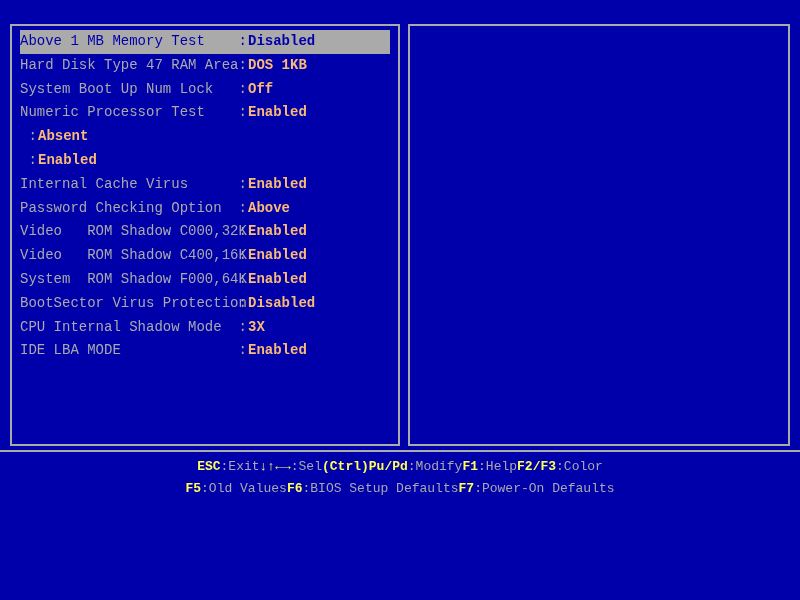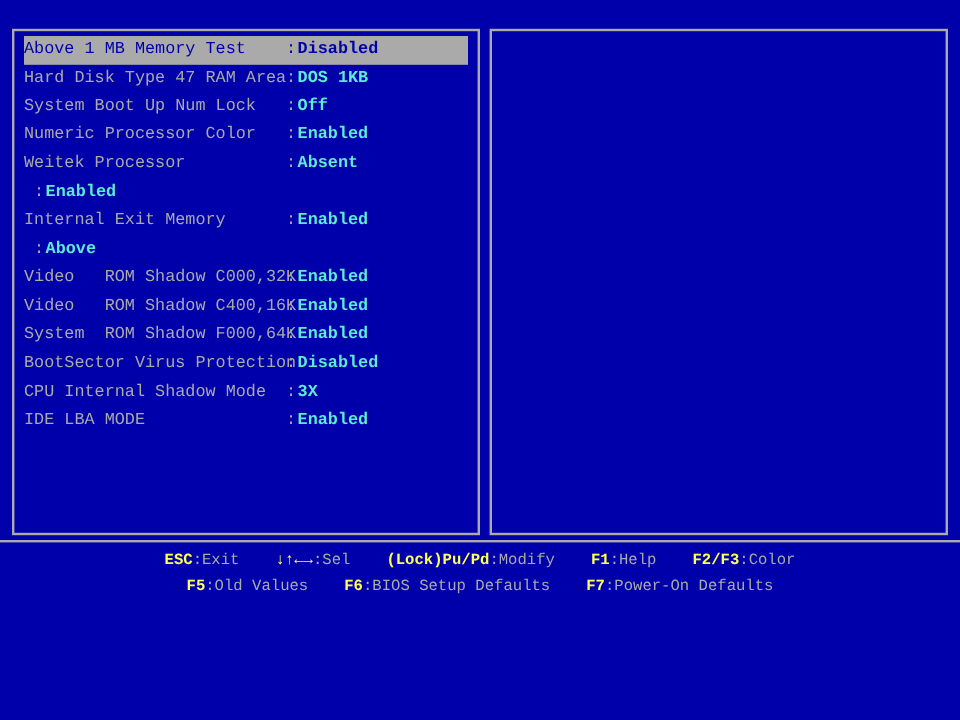--- a/index.html
+++ b/index.html
@@ -67,21 +67,21 @@
       flex-shrink: 0;
     }
 
     .bios-row .separator {
       color: #AAAAAA;
       width: 18px;
       text-align: center;
     }
 
     .bios-row .value {
-      color: #5eead4;
+      color: #fdba74;
       font-weight: bold;
     }
 
     .bios-row.selected {
       background-color: #AAAAAA;
     }
 
     .bios-row.selected .label,
     .bios-row.selected .separator {
       color: #0000AA;
@@ -96,21 +96,20 @@
       border-top: 2px solid #AAAAAA;
       background-color: #0000AA;
       padding: 4px 20px;
       color: #AAAAAA;
       font-size: 13px;
     }
 
     .footer-row {
       display: flex;
       justify-content: center;
-      gap: 30px;
       line-height: 1.7;
     }
 
     .footer-key {
       color: #AAAAAA;
     }
 
     .footer-key span.key {
       color: #FFFF55;
       font-weight: bold;
@@ -124,41 +123,41 @@
     <div></div>
     <div></div>
   </div>
 
   <div class="main-area">
     <div class="left-panel">
 
     <div class="bios-row selected"><span class="label">Above 1 MB Memory Test  </span><span class="separator"> : </span><span class="value">Disabled</span></div>
         <div class="bios-row"><span class="label">Hard Disk Type 47 RAM Area</span><span class="separator"> : </span><span class="value">DOS 1KB</span></div>
         <div class="bios-row"><span class="label">System Boot Up Num Lock </span><span class="separator"> : </span><span class="value">Off</span></div>
-        <div class="bios-row"><span class="label">Numeric Processor Color  </span><span class="separator"> : </span><span class="value">Enabled</span></div>
-        <div class="bios-row"><span class="label">Weitek Processor        </span><span class="separator"> : </span><span class="value">Absent</span></div>
+        <div class="bios-row"><span class="label">Numeric Processor Test  </span><span class="separator"> : </span><span class="value">Enabled</span></div>
+        <div class="bios-row"><span class="separator"> : </span><span class="value">Absent</span></div>
         <div class="bios-row"><span class="separator"> : </span><span class="value">Enabled</span></div>
-        <div class="bios-row"><span class="label">Internal Exit Memory   </span><span class="separator"> : </span><span class="value">Enabled</span></div>
-        <div class="bios-row"><span class="separator"> : </span><span class="value">Above</span></div>
+        <div class="bios-row"><span class="label">Internal Cache Virus   </span><span class="separator"> : </span><span class="value">Enabled</span></div>
+        <div class="bios-row"><span class="label">Password Checking Option</span><span class="separator"> : </span><span class="value">Above</span></div>
         <div class="bios-row"><span class="label">Video   ROM Shadow C000,32K</span><span class="separator"> : </span><span class="value">Enabled</span></div>
         <div class="bios-row"><span class="label">Video   ROM Shadow C400,16K</span><span class="separator"> : </span><span class="value">Enabled</span></div>
         <div class="bios-row"><span class="label">System  ROM Shadow F000,64K</span><span class="separator"> : </span><span class="value">Enabled</span></div>
         <div class="bios-row"><span class="label">BootSector Virus Protection</span><span class="separator"> : </span><span class="value">Disabled</span></div>
         <div class="bios-row"><span class="label">CPU Internal Shadow Mode </span><span class="separator"> : </span><span class="value">3X</span></div>
         <div class="bios-row"><span class="label">IDE LBA MODE            </span><span class="separator"> : </span><span class="value">Enabled</span></div>
       </div>
     <div class="right-panel">
     </div>
   </div>
 
   <div class="footer">
     <div class="footer-row">
         <span class="footer-key"><span class="key">ESC</span>:Exit</span>
         <span class="footer-key"><span class="key">↓↑←→</span>:Sel</span>
-        <span class="footer-key"><span class="key">(Lock)Pu/Pd</span>:Modify</span>
+        <span class="footer-key"><span class="key">(Ctrl)Pu/Pd</span>:Modify</span>
         <span class="footer-key"><span class="key">F1</span>:Help</span>
         <span class="footer-key"><span class="key">F2/F3</span>:Color</span>
       </div>
     <div class="footer-row">
         <span class="footer-key"><span class="key">F5</span>:Old Values</span>
         <span class="footer-key"><span class="key">F6</span>:BIOS Setup Defaults</span>
         <span class="footer-key"><span class="key">F7</span>:Power-On Defaults</span>
       </div>
   </div>
 </div>

